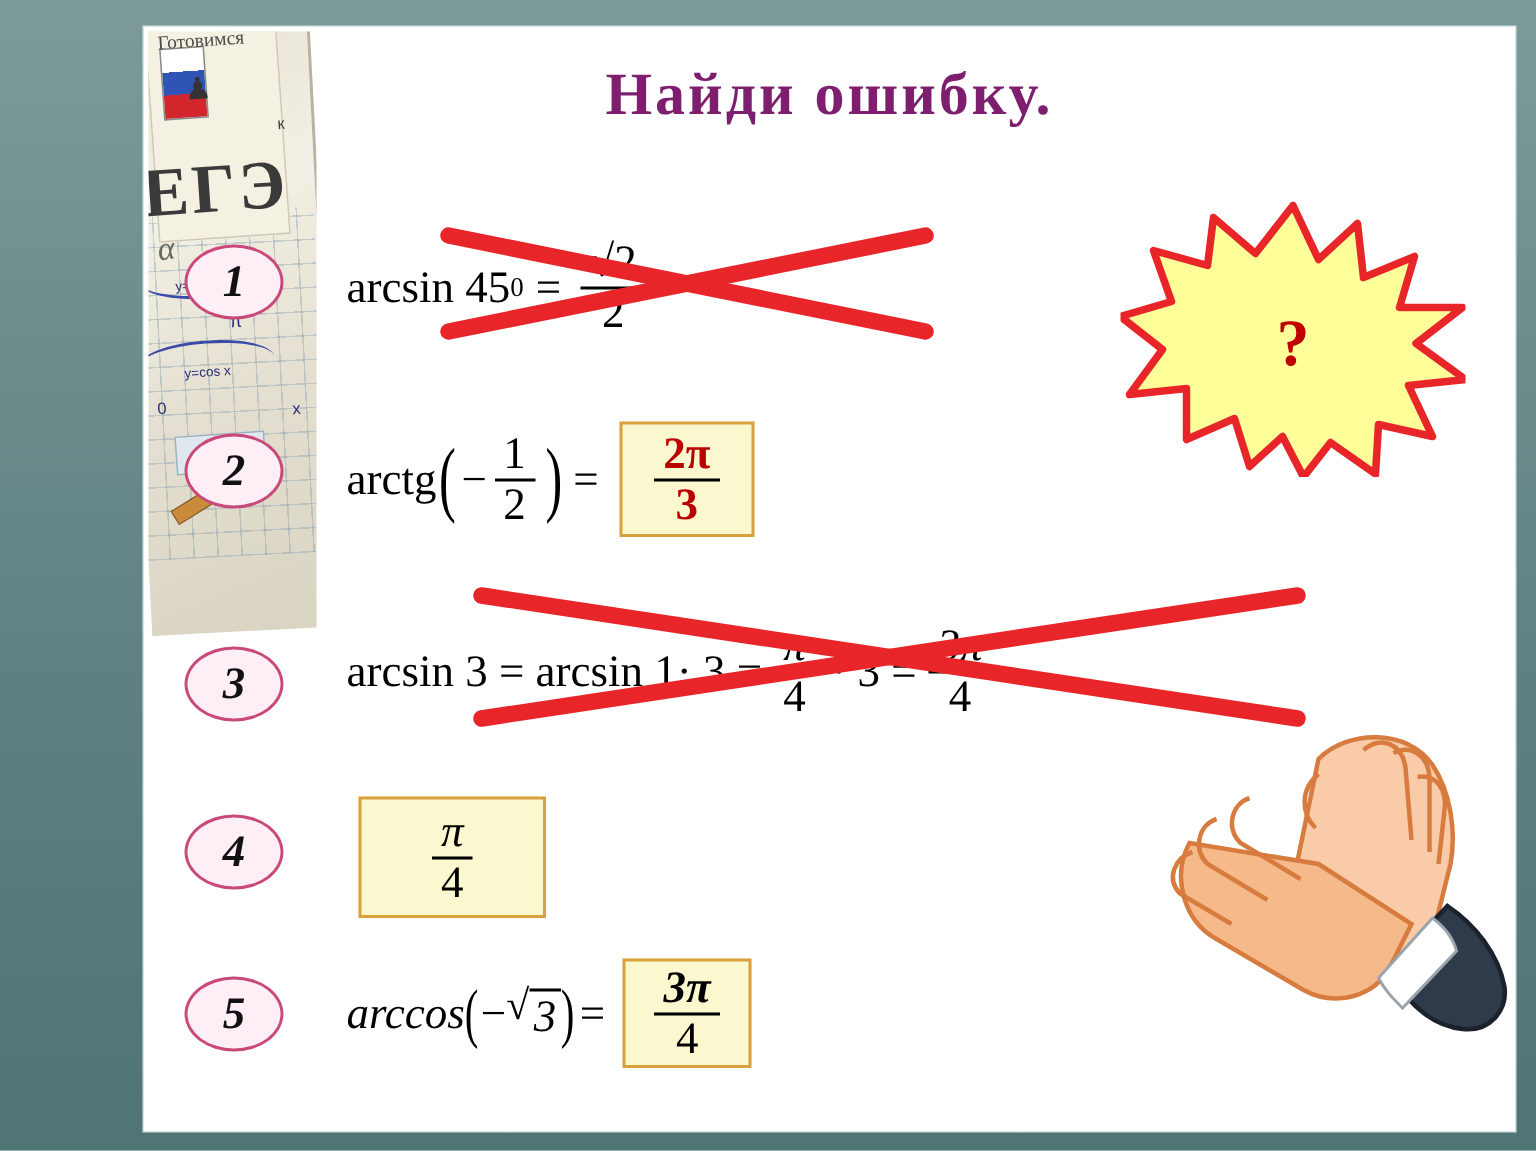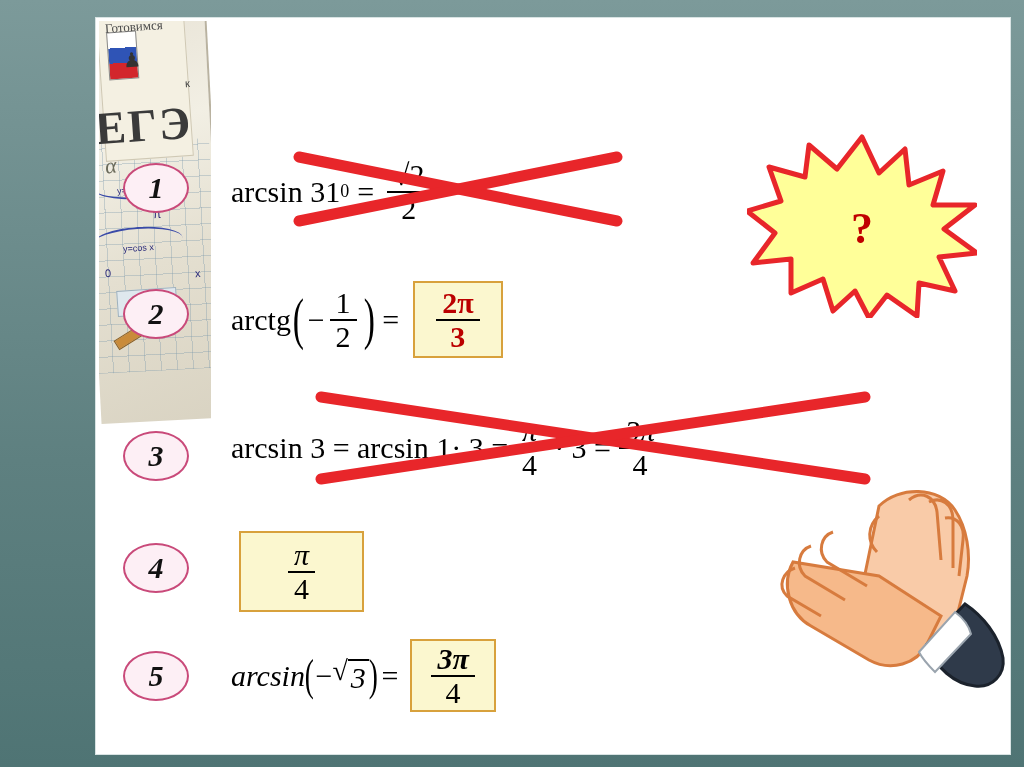--- a/index.html
+++ b/index.html
@@ -302,32 +302,33 @@
         <div class="book-flag">
           <div class="book-person">♟</div>
         </div>
       </div>
       <div class="book-top-text">Готовимся</div>
       <div class="curve-label" style="left:86px; top:56px; font-size:11px; color:#444;">к</div>
       <div class="book-ege">ЕГЭ</div>
       <div class="book-alpha">α</div>
     </div>
 
+    <div id="title">Найди ошибку.</div>
 
     <div id="starburst">
       <svg viewBox="0 0 230 185" width="230" height="185">
         <polygon points="115,4 132,40 158,16 162,52 196,38 186,72 228,72 197,96 230,120 192,124 208,158 172,150 170,183 140,162 122,185 108,158 86,178 76,146 44,160 44,126 6,130 28,100 0,78 34,68 22,34 58,44 62,12 90,36" fill="#ffff99" stroke="#e8262a" stroke-width="5" stroke-linejoin="round"></polygon>
       </svg>
       <div class="q">?</div>
     </div>
 
     <div class="row" style="top:142px;">
       <div class="num-badge">1</div>
       <div class="eq">
-        <span class="mi">arcsin 31</span>
+        <span class="mi">arcsin 45</span>
           <span class="sup">0</span>
         <span style="margin:0 8px;">=</span>
         <span class="frac">
           <span class="num">√2</span>
           <span class="den">2</span>
         </span>
       </div>
       <div class="xmark" style="left:180px; top:-12px; width:330px; height:76px;">
         <svg width="330" height="76" viewBox="0 0 330 76">
           <line x1="6" y1="6" x2="324" y2="70" stroke="#e8262a" stroke-width="11" stroke-linecap="round"></line>
@@ -387,21 +388,21 @@
             <span class="num it">π</span>
             <span class="den">4</span>
           </span>
         </span>
       </div>
     </div>
 
     <div class="row" style="top:612px;">
       <div class="num-badge" style="top:18px;">5</div>
       <div class="eq" style="top:6px;">
-        <span class="it">arcsin</span>
+        <span class="it">arccos</span>
         <span class="paren-sm">(</span>
         <span style="margin-left:2px;">−</span>
         <span class="sqrt">
           <span class="radical">√</span>
           <span class="rad-body it">3</span>
         </span>
         <span class="paren-sm">)</span>
         <span style="margin:0 4px;">=</span>
         <span class="boxed" style="padding:2px 14px;">
           <span class="frac">

